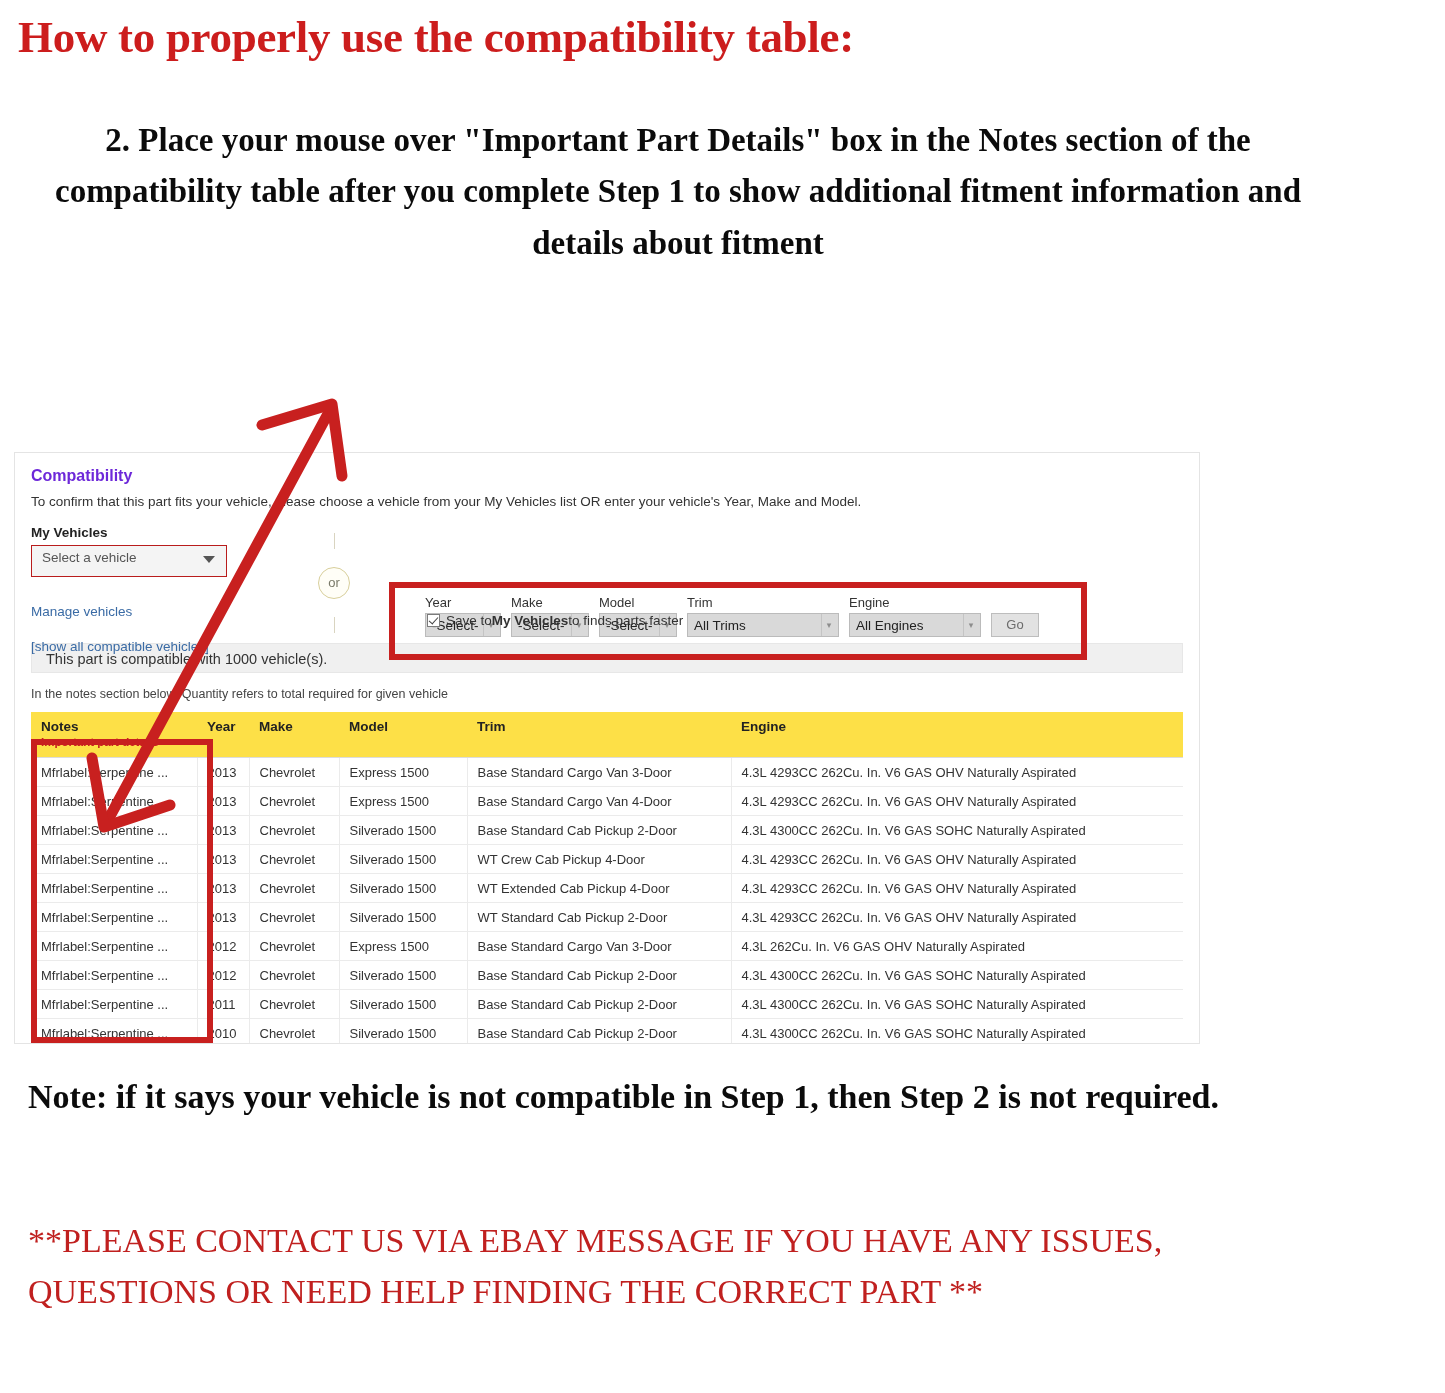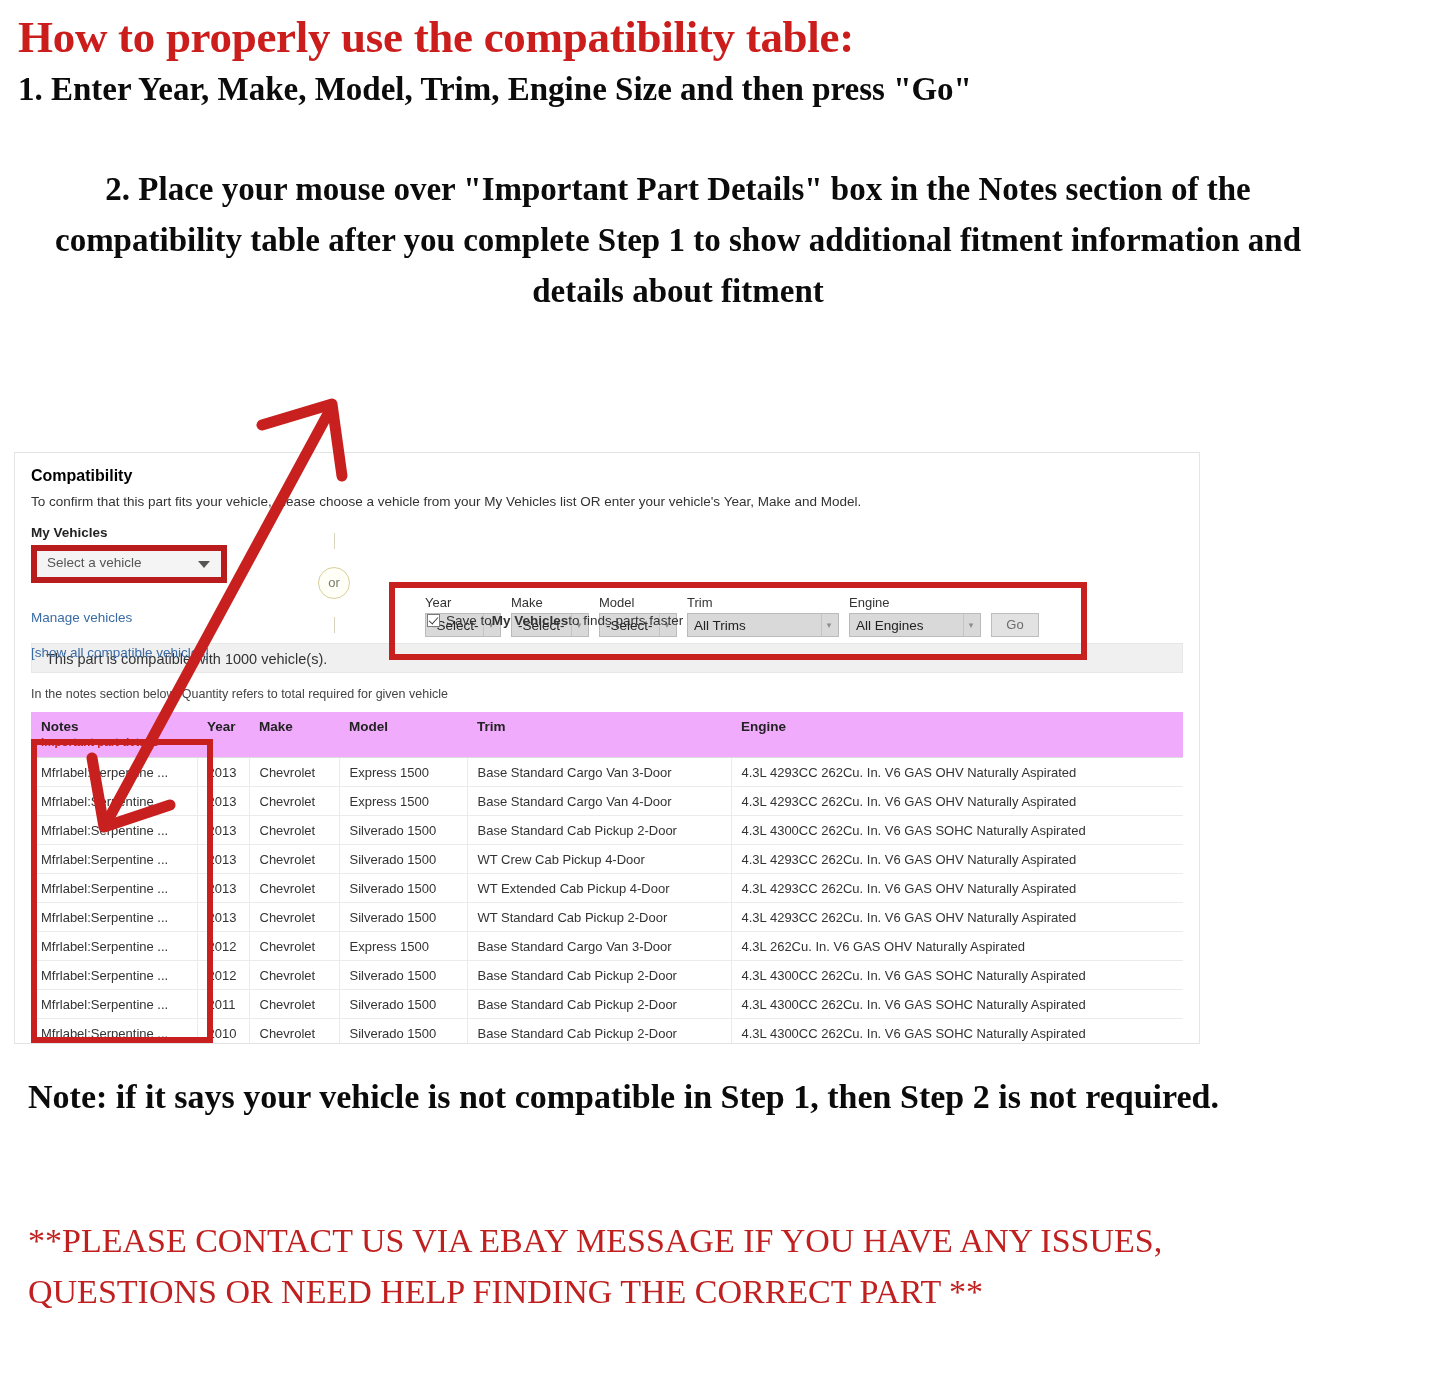--- a/index.html
+++ b/index.html
@@ -73,43 +73,43 @@
   }
   .panel-inner {
     position: relative;
     padding: 14px 16px 0 16px;
     font-size: 13.5px;
     color: #333333;
   }
   .compat-title {
     font-size: 16px;
     font-weight: bold;
-    color: #000000;
+    color: #6d28d9;
     margin: 0 0 9px 0;
   }
   .compat-sub {
     font-size: 13.5px;
     color: #333333;
     margin: 0 0 16px 0;
   }
 
   .form-area {
     position: relative;
     height: 112px;
   }
   .myveh-label {
     font-size: 13.5px;
     font-weight: bold;
     color: #222222;
     margin: 0 0 5px 0;
   }
   .veh-select {
     width: 196px;
-    height: 38px;
-    border: 6px solid #b91c1c;
+    height: 32px;
+    border: 1px solid #b91c1c;
     background: #f4f4f4;
     box-sizing: border-box;
     position: relative;
     font-size: 13.5px;
     color: #555555;
     line-height: 24px;
     padding-left: 10px;
   }
   .veh-select .caret {
     position: absolute;
@@ -266,21 +266,21 @@
   
   table.compat {
     margin-top: 11px;
     border-collapse: collapse;
     width: 1152px;
     table-layout: fixed;
     font-size: 13px;
     color: #333333;
   }
   table.compat th {
-    background: #f0abfc;
+    background: #fde047;
     text-align: left;
     font-weight: bold;
     font-size: 13.5px;
     color: #222222;
     padding: 7px 0 7px 10px;
     border-bottom: 1px solid #dcdcdc;
     vertical-align: top;
     height: 31px;
   }
   table.compat th .imp {
@@ -352,21 +352,20 @@
     font-size: 34px;
     line-height: 1.5;
     color: #c0201f;
   }
 </style>
 </head>
 <body>
 
 <div class="instructions">
   <div class="h-red">How to properly use the compatibility table:</div>
-  <div class="step-line">1. Enter Year, Make, Model, Trim, Engine Size and then press "Go"</div>
   <div class="step-2">2. Place your mouse over "Important Part Details" box in the Notes section of the compatibility table after you complete Step 1 to show additional fitment information and details about fitment</div>
 </div>
 
 <div class="panel">
   <div class="panel-inner">
 
     <div class="compat-title">Compatibility</div>
     <div class="compat-sub">To confirm that this part fits your vehicle, please choose a vehicle from your My Vehicles list OR enter your vehicle's Year, Make and Model.</div>
 
     <div class="form-area">

